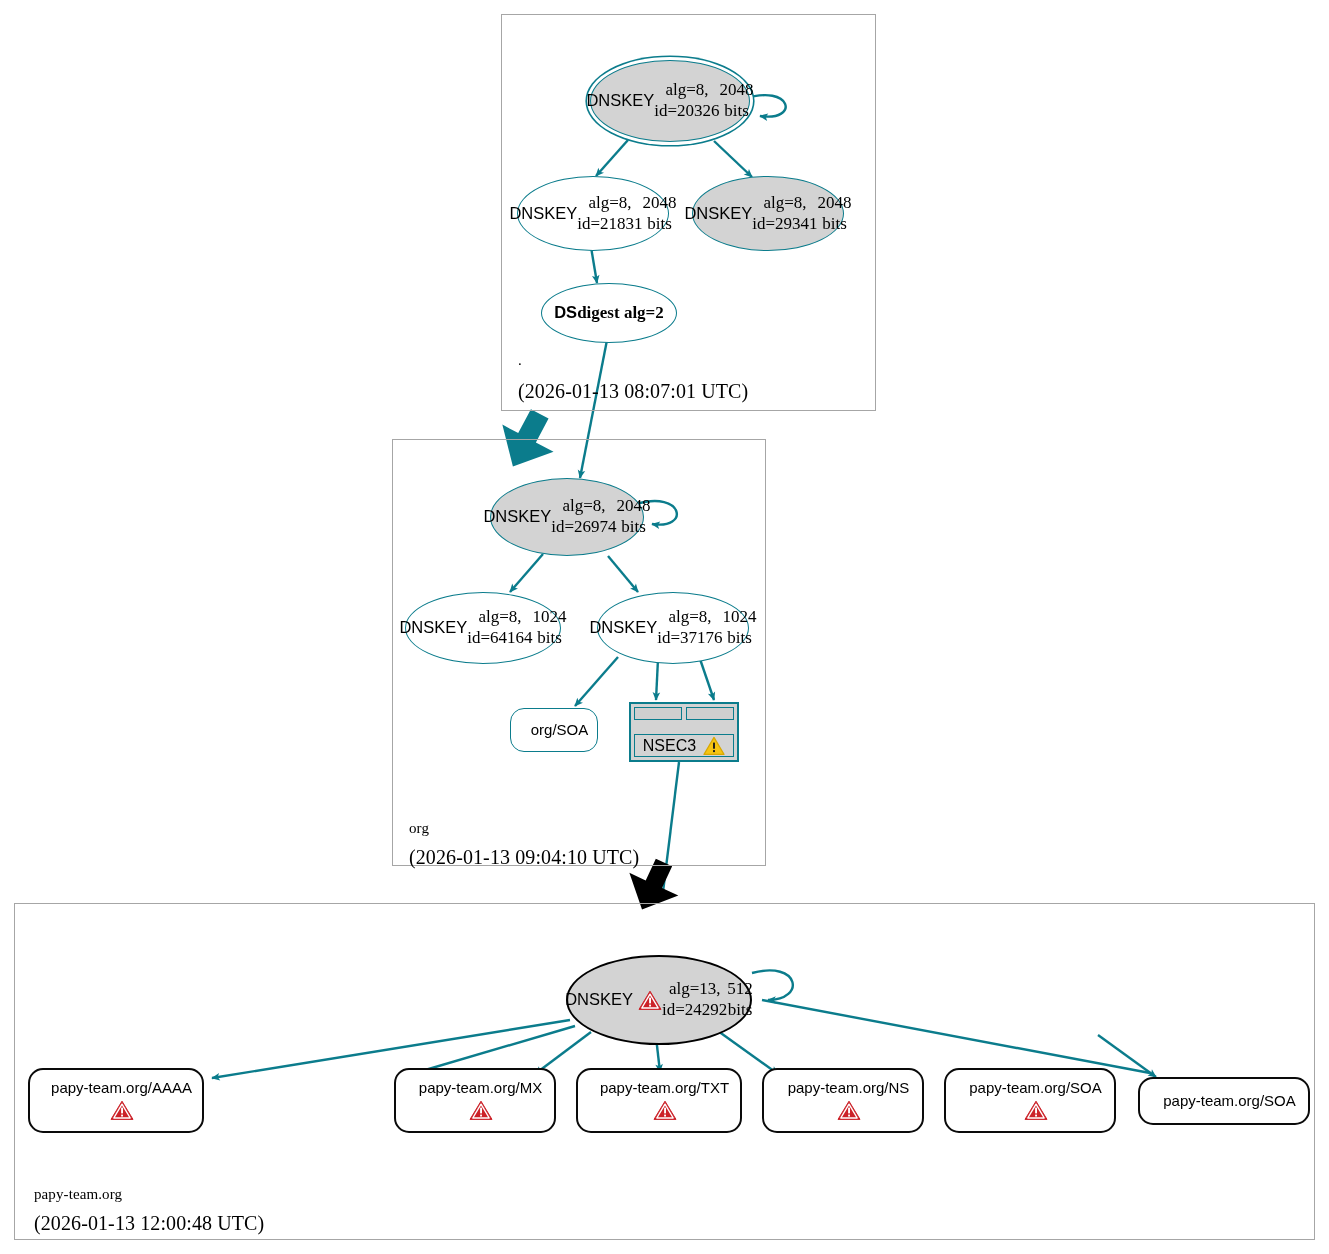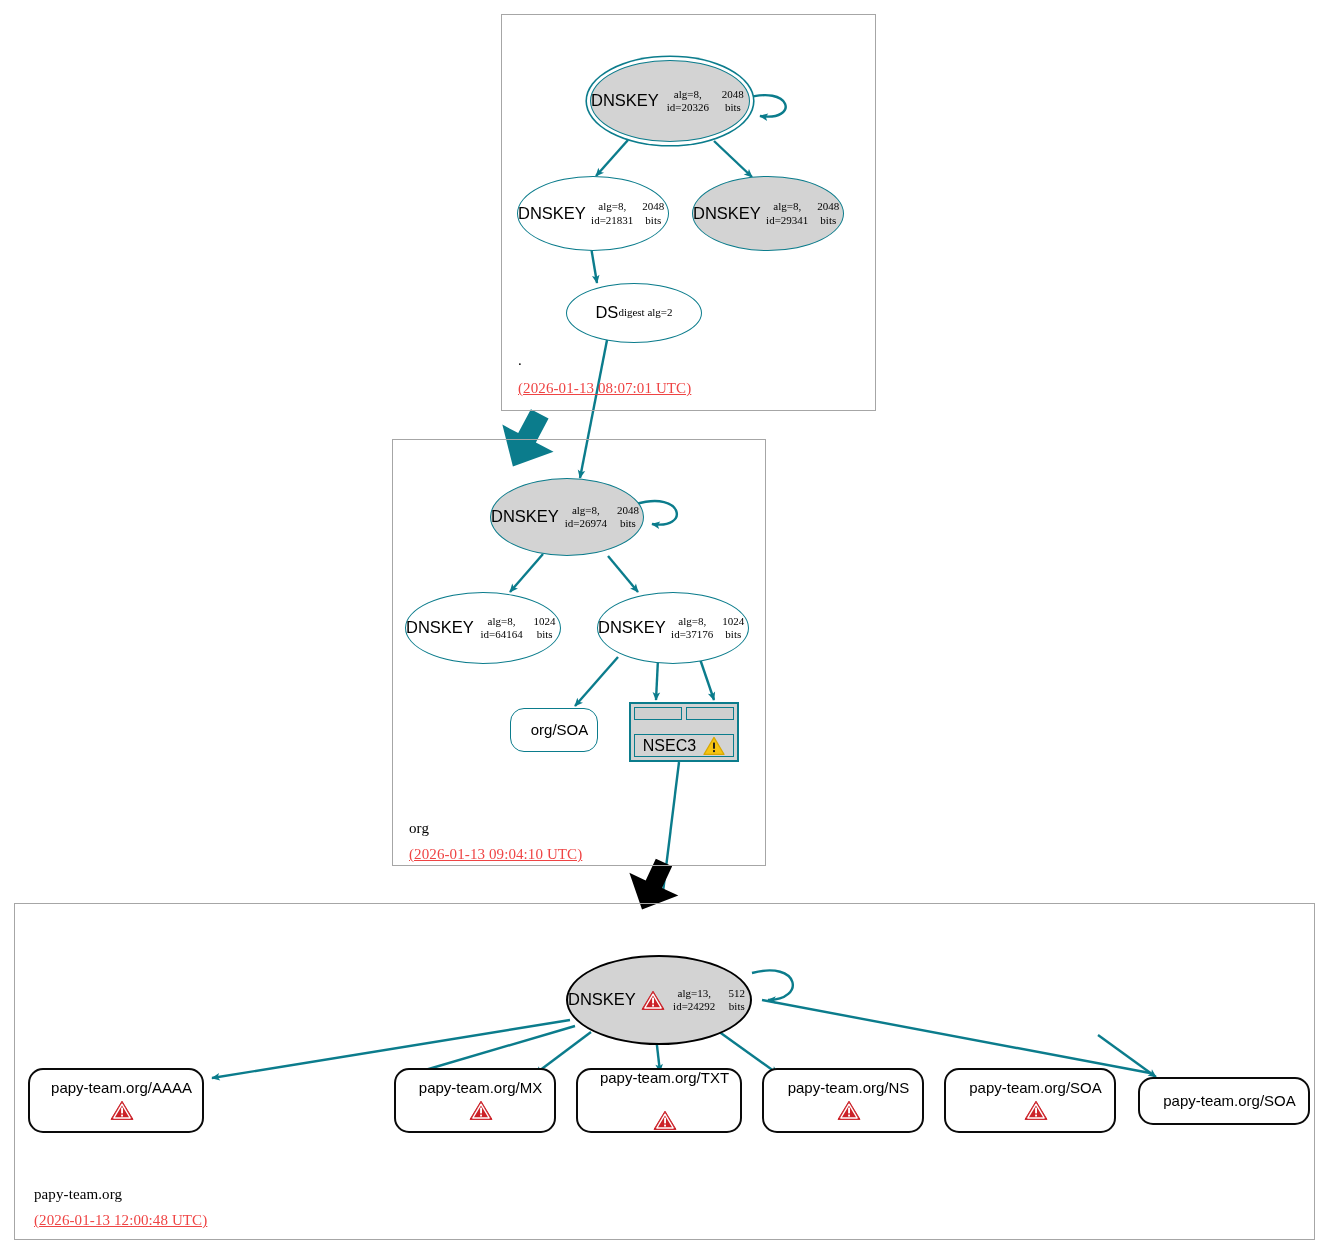--- a/index.html
+++ b/index.html
@@ -5,33 +5,33 @@
   html,body{margin:0;padding:0;background:#ffffff;}
   body{width:1329px;height:1254px;position:relative;overflow:hidden;
        font-family:"Liberation Sans",sans-serif;color:#000;}
   #stage{position:absolute;left:0;top:0;width:1329px;height:1254px;}
   svg#wires{position:absolute;left:0;top:0;width:1329px;height:1254px;pointer-events:none;}
 
   
   .zone{position:absolute;border:1px solid #a6a6a6;background:transparent;box-sizing:border-box;}
   .zone-label{position:absolute;font-family:"Liberation Serif",serif;font-size:15px;color:#000;
               white-space:nowrap;letter-spacing:.1px;}
-  .zone-date{position:absolute;font-family:"Liberation Serif",serif;font-size:15px;color:#ef4444;
-             white-space:nowrap;letter-spacing:.1px;text-decoration:underline;}
+  .zone-date{position:absolute;font-family:"Liberation Serif",serif;font-size:20px;color:#000000;
+             white-space:nowrap;letter-spacing:.1px;}
 
   
   .node{position:absolute;box-sizing:border-box;display:flex;flex-direction:row;
         align-items:center;justify-content:center;text-align:center;}
   .ell{border-radius:50%;border:1.6px solid #0b7c8c;background:#ffffff;}
   .ell.filled{background:#d3d3d3;}
   .ell.blackline{border:2px solid #000000;}
   .ell.dbl{box-shadow:0 0 0 3px #ffffff, 0 0 0 4.6px #0b7c8c;}
   .n-title{font-size:16.5px;line-height:1.05;font-family:"Liberation Sans",sans-serif;
            display:flex;align-items:center;gap:5px;}
-  .n-sub{font-size:11px;line-height:1.22;font-family:"Liberation Serif",serif;}
+  .n-sub{font-size:17px;line-height:1.22;font-family:"Liberation Serif",serif;}
 
   
   .rrect{position:absolute;box-sizing:border-box;border:1.8px solid #0b7c8c;border-radius:14px;
          background:#fff;display:flex;flex-direction:column;align-items:center;justify-content:center;padding-left:11px;}
   .rrect.black{border:2px solid #0a0a0a;border-radius:15px;}
   .rlabel{font-size:15px;font-family:"Liberation Sans",sans-serif;white-space:nowrap;line-height:1.1;}
 
   
   .tbl{position:absolute;box-sizing:border-box;border:2.5px solid #0b7c8c;background:#d3d3d3;
        display:flex;flex-direction:column;padding:3px;gap:14px;}
@@ -124,21 +124,21 @@
   </div>
 
   <div class="node ell filled" style="left:692px;top:176px;width:152px;height:75px;">
     <div class="n-title">
       <span>DNSKEY</span>
     </div>
     <div class="n-sub">alg=8, id=29341</div>
     <div class="n-sub">2048 bits</div>
   </div>
 
-  <div class="node ell" style="left:566px;top:283px;width:136px;height:60px;">
+  <div class="node ell" style="left:541px;top:283px;width:136px;height:60px;font-weight:bold;">
     <div class="n-title">
       <span>DS</span>
     </div>
     <div class="n-sub">digest alg=2</div>
   </div>
 
   <div class="zone" style="left:392px;top:439px;width:374px;height:427px;"></div>
   <div class="zone-label" style="left:409px;top:820px;">org</div>
   <div class="zone-date" style="left:409px;top:846px;">(2026-01-13 09:04:10 UTC)</div>
 
@@ -225,21 +225,21 @@
     <span class="warn" style="margin-top:4px;">
       <svg width="24" height="21" viewBox="0 0 24 21">
         <path d="M12 1.2 L23 19.4 L1 19.4 Z" fill="#cc2229" stroke="#cc2229" stroke-width="1" stroke-linejoin="round"></path>
         <path d="M12 4.2 L20.2 18 L3.8 18 Z" fill="none" stroke="#ffffff" stroke-width="1.4" stroke-linejoin="round"></path>
         <rect x="11.1" y="7.6" width="1.9" height="5.8" fill="#ffffff"></rect>
         <rect x="11.1" y="14.6" width="1.9" height="1.9" fill="#ffffff"></rect>
       </svg>
     </span>
   </div>
 
-  <div class="rrect black" style="left:576px;top:1068px;width:166px;height:65px;justify-content:space-between;">
+  <div class="rrect black" style="left:576px;top:1068px;width:166px;height:65px;">
     <div class="rlabel">papy-team.org/TXT</div>
     <span class="warn" style="margin-top:4px;">
       <svg width="24" height="21" viewBox="0 0 24 21">
         <path d="M12 1.2 L23 19.4 L1 19.4 Z" fill="#cc2229" stroke="#cc2229" stroke-width="1" stroke-linejoin="round"></path>
         <path d="M12 4.2 L20.2 18 L3.8 18 Z" fill="none" stroke="#ffffff" stroke-width="1.4" stroke-linejoin="round"></path>
         <rect x="11.1" y="7.6" width="1.9" height="5.8" fill="#ffffff"></rect>
         <rect x="11.1" y="14.6" width="1.9" height="1.9" fill="#ffffff"></rect>
       </svg>
     </span>
   </div>

